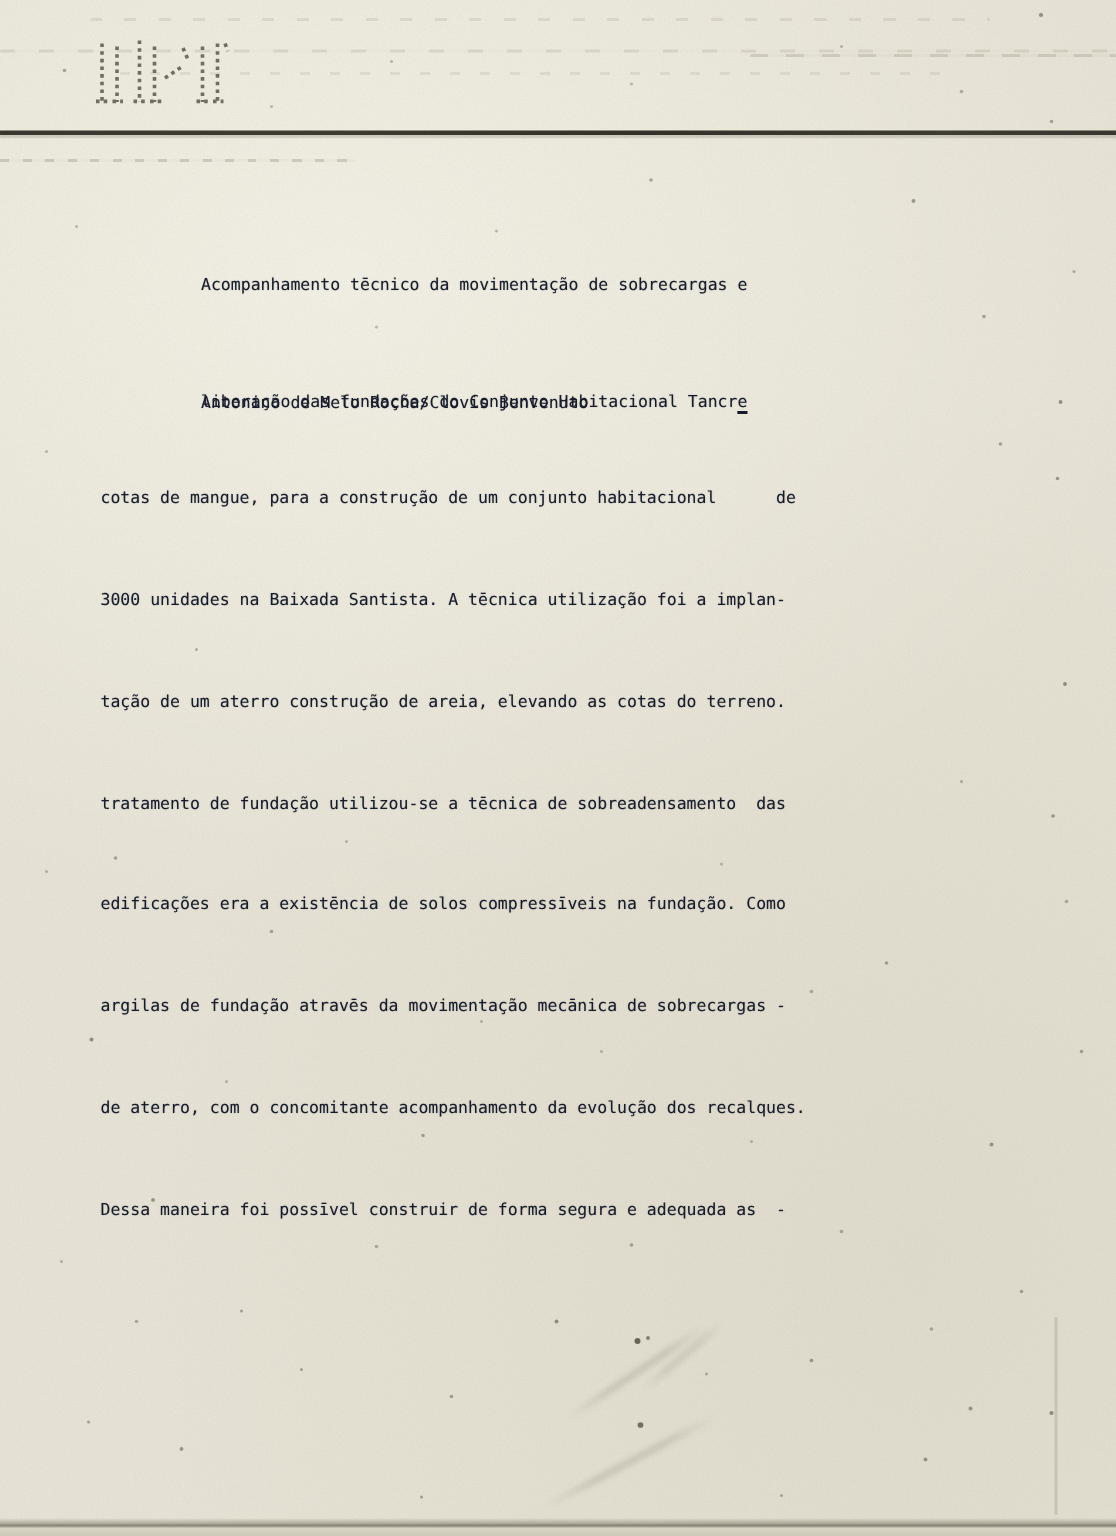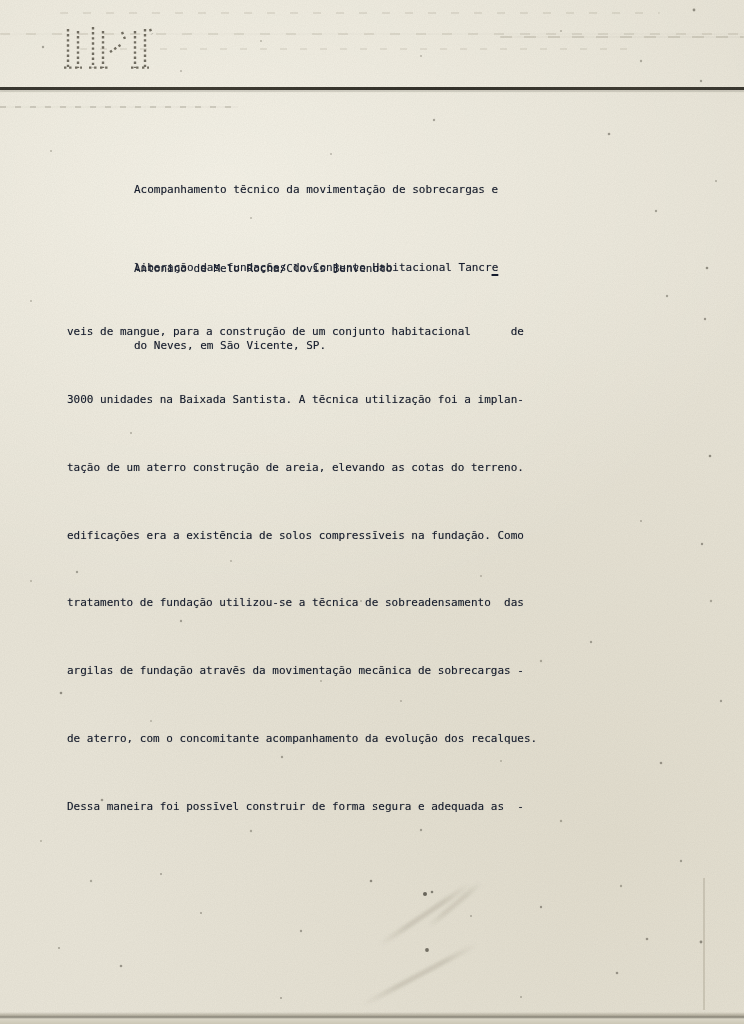--- a/index.html
+++ b/index.html
@@ -115,33 +115,32 @@
       </g>
     </svg>
   </div>
 
   <div class="abs rule"></div>
   <div class="abs rule-frag"></div>
 
   <div class="txt title-block">
     <div>Acompanhamento tēcnico da movimentação de sobrecargas e</div>
     <div><span>liberação das fundações do Conjunto Habitacional Tancr</span><span class="u">e</span></div>
-    <div>do Neves, em São Vicente, SP.</div>
   </div>
 
   <div class="txt authors-block">
     <div>Antonino de Melo Rocha/Clovis Benvenuto</div>
   </div>
 
   <div class="txt abstract-block">
-    <div>veis de mangue, para a construção de um conjunto habitacional      de</div>
+    <div>cotas de mangue, para a construção de um conjunto habitacional      de</div>
     <div>3000 unidades na Baixada Santista. A tēcnica utilização foi a implan-</div>
     <div>tação de um aterro construção de areia, elevando as cotas do terreno.</div>
+    <div>tratamento de fundação utilizou-se a tēcnica de sobreadensamento  das</div>
     <div>edificações era a existēncia de solos compressīveis na fundação. Como</div>
-    <div>tratamento de fundação utilizou-se a tēcnica de sobreadensamento  das</div>
     <div>argilas de fundação atravēs da movimentação mecānica de sobrecargas -</div>
     <div>de aterro, com o concomitante acompanhamento da evolução dos recalques.</div>
     <div>Dessa maneira foi possīvel construir de forma segura e adequada as  -</div>
   </div>
 
   <div class="abs smudge m1"></div>
   <div class="abs smudge m2"></div>
   <div class="abs smudge m3"></div>
   <div class="abs vline"></div>
 

